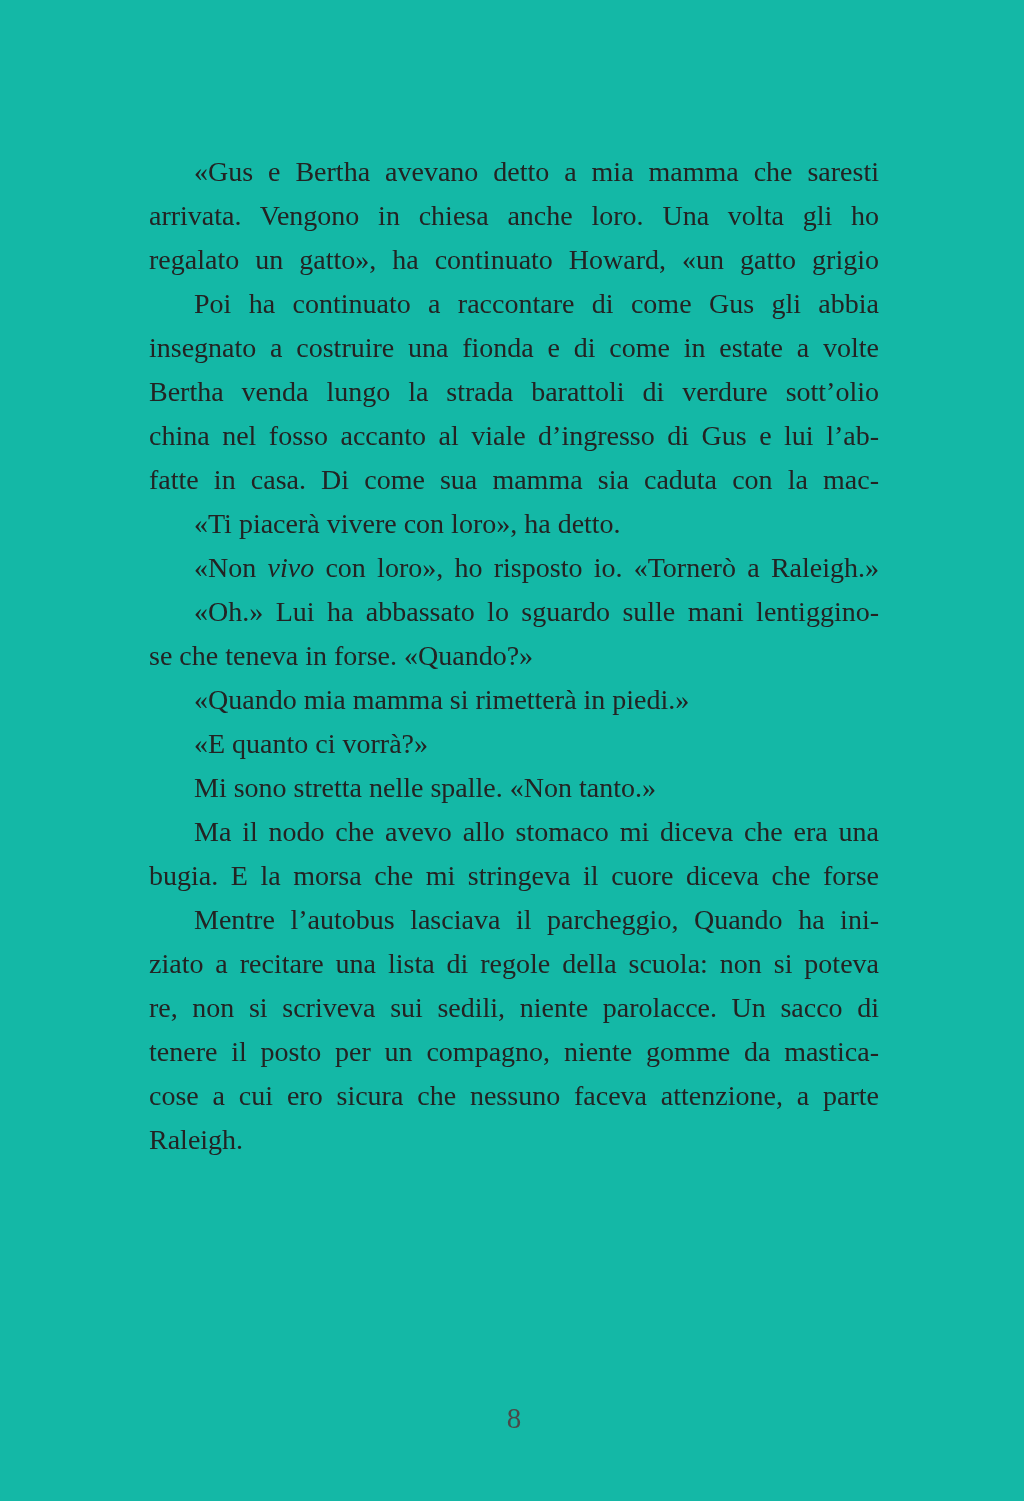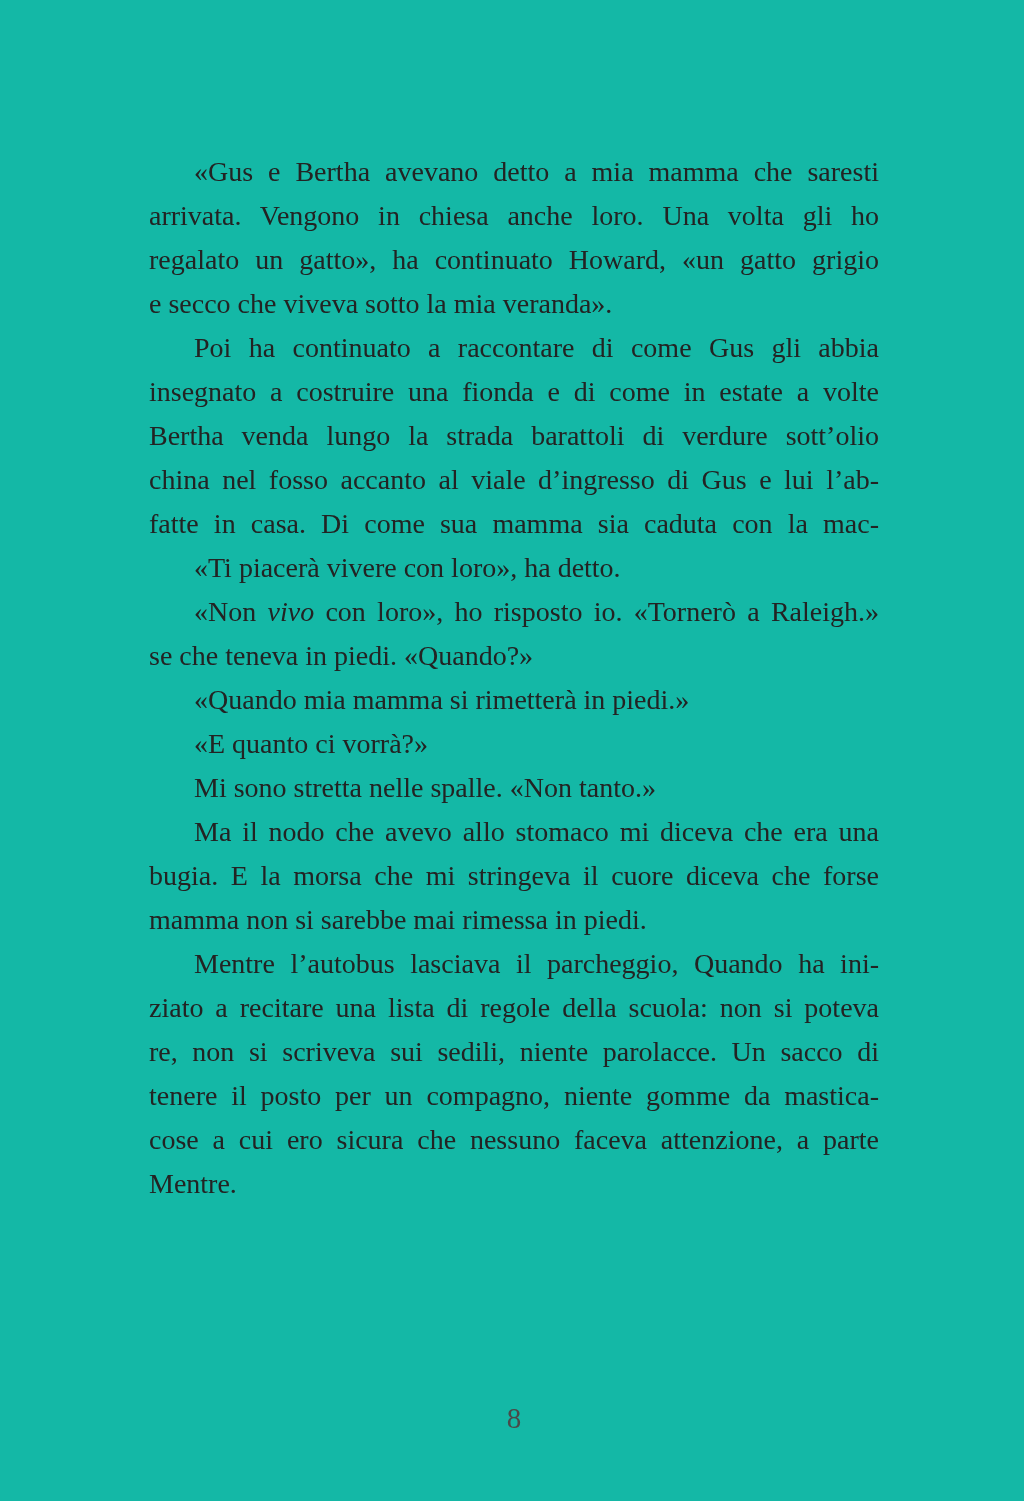--- a/index.html
+++ b/index.html
@@ -56,55 +56,54 @@
 </style>
 </head>
 <body>
 
 <div class="page">
   <div class="text-block">
       <div class="paragraph">
         <div class="line indent just">«Gus e Bertha avevano detto a mia mamma che saresti</div>
         <div class="line just">arrivata. Vengono in chiesa anche loro. Una volta gli ho</div>
         <div class="line just">regalato un gatto», ha continuato Howard, «un gatto grigio</div>
-        <div class="line">e secco che viveva sotto la mia veranda».</div>
       </div>
       <div class="paragraph">
         <div class="line indent just">Poi ha continuato a raccontare di come Gus gli abbia</div>
         <div class="line just">insegnato a costruire una fionda e di come in estate a volte</div>
         <div class="line just">Bertha venda lungo la strada barattoli di verdure sott’olio</div>
         <div class="line just">china nel fosso accanto al viale d’ingresso di Gus e lui l’ab-</div>
         <div class="line just">fatte in casa. Di come sua mamma sia caduta con la mac-</div>
       </div>
       <div class="paragraph">
         <div class="line indent">«Ti piacerà vivere con loro», ha detto.</div>
       </div>
       <div class="paragraph">
         <div class="line indent just">«Non <em>vivo</em> con loro», ho risposto io. «Tornerò a Raleigh.»</div>
       </div>
       <div class="paragraph">
-        <div class="line">se che teneva in piedi. «Quando?»</div>
+        <div class="line indent just">«Oh.» Lui ha abbassato lo sguardo sulle mani lentiggino-</div>
+        <div class="line">se che teneva in forse. «Quando?»</div>
       </div>
       <div class="paragraph">
         <div class="line indent">«Quando mia mamma si rimetterà in piedi.»</div>
       </div>
       <div class="paragraph">
         <div class="line indent">«E quanto ci vorrà?»</div>
       </div>
       <div class="paragraph">
         <div class="line indent">Mi sono stretta nelle spalle. «Non tanto.»</div>
       </div>
       <div class="paragraph">
         <div class="line indent just">Ma il nodo che avevo allo stomaco mi diceva che era una</div>
         <div class="line just">bugia. E la morsa che mi stringeva il cuore diceva che forse</div>
-        <div class="line">mamma non si sarebbe mai rimessa in piedi.</div>
       </div>
       <div class="paragraph">
         <div class="line indent just">Mentre l’autobus lasciava il parcheggio, Quando ha ini-</div>
         <div class="line just">ziato a recitare una lista di regole della scuola: non si poteva</div>
         <div class="line just">re, non si scriveva sui sedili, niente parolacce. Un sacco di</div>
         <div class="line just">tenere il posto per un compagno, niente gomme da mastica-</div>
         <div class="line just">cose a cui ero sicura che nessuno faceva attenzione, a parte</div>
-        <div class="line">Mentre.</div>
+        <div class="line">Raleigh.</div>
       </div>
     </div>
   <div class="page-number">8</div>
 </div>
 
 </body></html>

